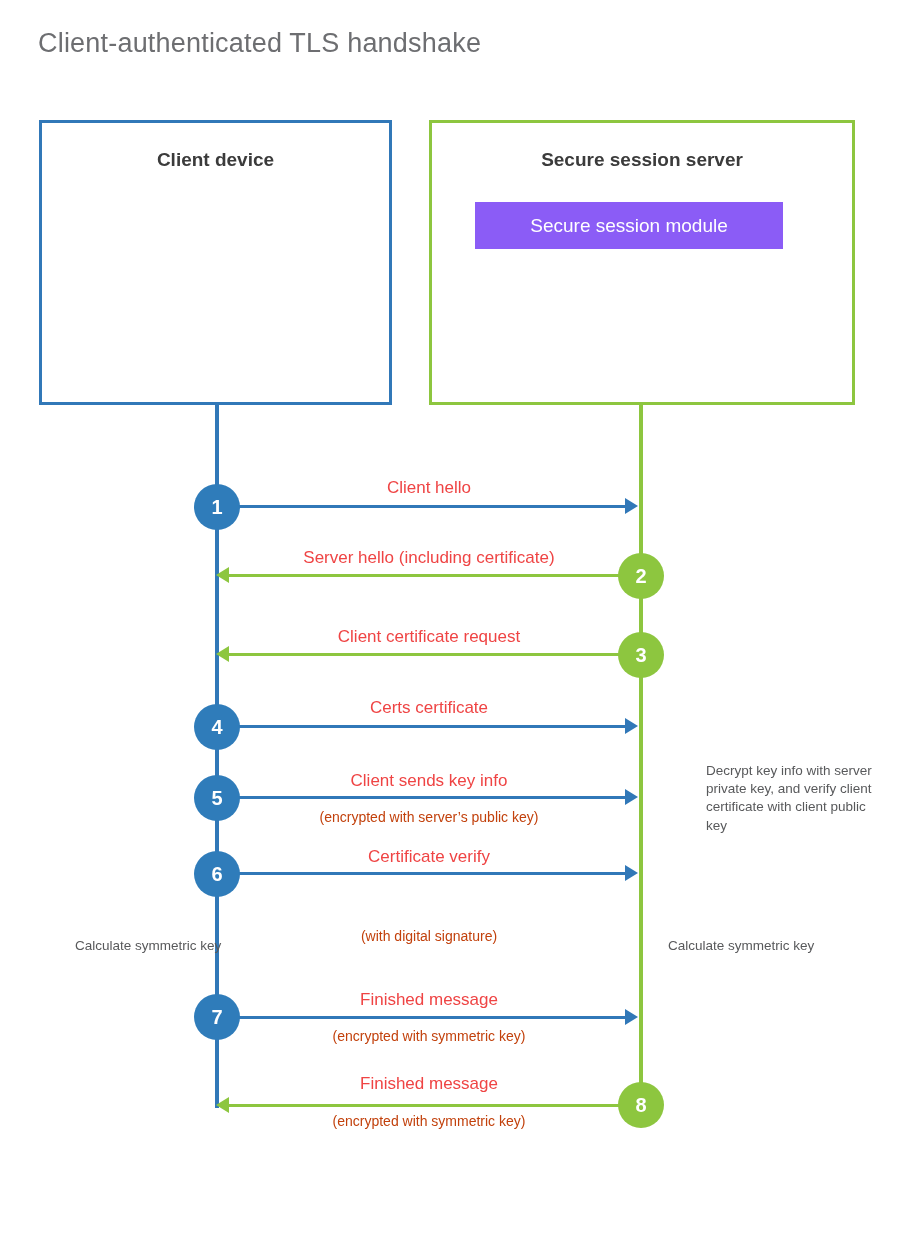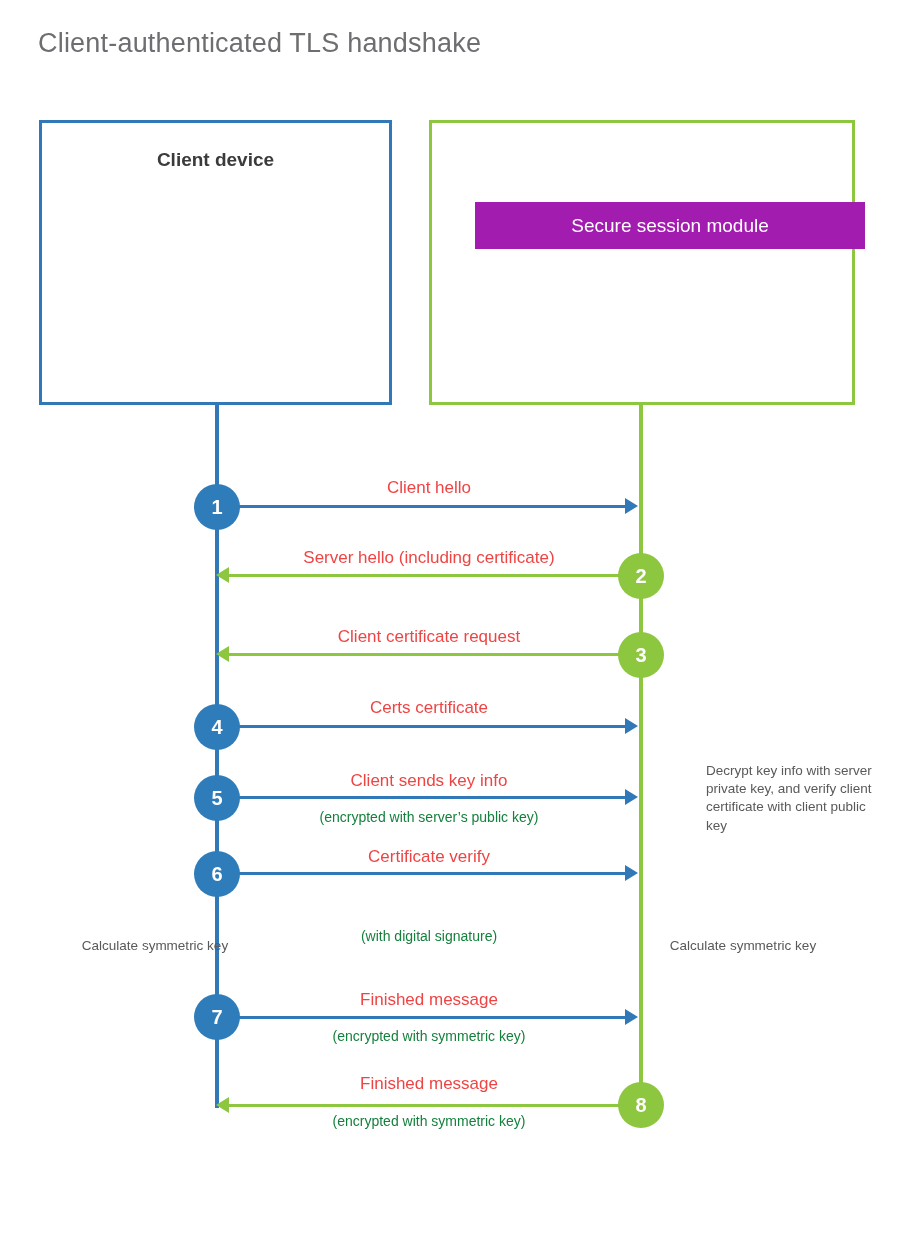--- a/index.html
+++ b/index.html
@@ -76,23 +76,23 @@
     color: #ffffff;
     font-size: 19px;
     line-height: 1.35;
     padding: 0 10px;
   }
 
   
   .server-block {
     position: absolute;
     left: 43px;
-    width: 390px;
+    width: 308px;
     height: 47px;
-    background: #a21caf;
+    background: #8b5cf6;
     display: flex;
     align-items: center;
     justify-content: center;
     color: #ffffff;
     font-size: 19px;
   }
   #server-block-0 { top: 79px; }
   #server-block-1 { top: 142px; }
   #server-block-2 { top: 204px; }
 
@@ -159,43 +159,44 @@
     position: absolute;
     text-align: center;
     font-size: 17px;
     color: #ef4444;
     white-space: nowrap;
   }
   .msg-sub {
     position: absolute;
     text-align: center;
     font-size: 14px;
-    color: #15803d;
+    color: #c2410c;
     white-space: nowrap;
   }
 
   
   .side-note {
     position: absolute;
     font-size: 13.5px;
     line-height: 1.35;
     color: #58595b;
   }
-  .side-note.center { text-align: center; }
+  .side-note.center { }
 </style>
 </head>
 <body>
 
 <div id="diagram-title">Client-authenticated TLS handshake</div>
 
 <div class="actor-box" id="client-device-box">
   <div class="actor-title">Client device</div>
 </div>
 
 <div class="actor-box" id="server-box">
+  <div class="actor-title">Secure session server</div>
   <div class="server-block" id="server-block-0">Secure session module</div>
 </div>
 
 <div class="lifeline" id="client-lifeline"></div>
 <div class="lifeline" id="server-lifeline"></div>
 
 <div class="msg-label" style="left:217px; top:478px; width:424px;">Client hello</div>
 <div class="msg-line blue" style="left:217px; top:505px; width:412px;"></div>
 <div class="arrow-head right" style="left:625px; top:498px;"></div>
 <div class="step-badge blue" style="left:194px; top:484px;">1</div>

